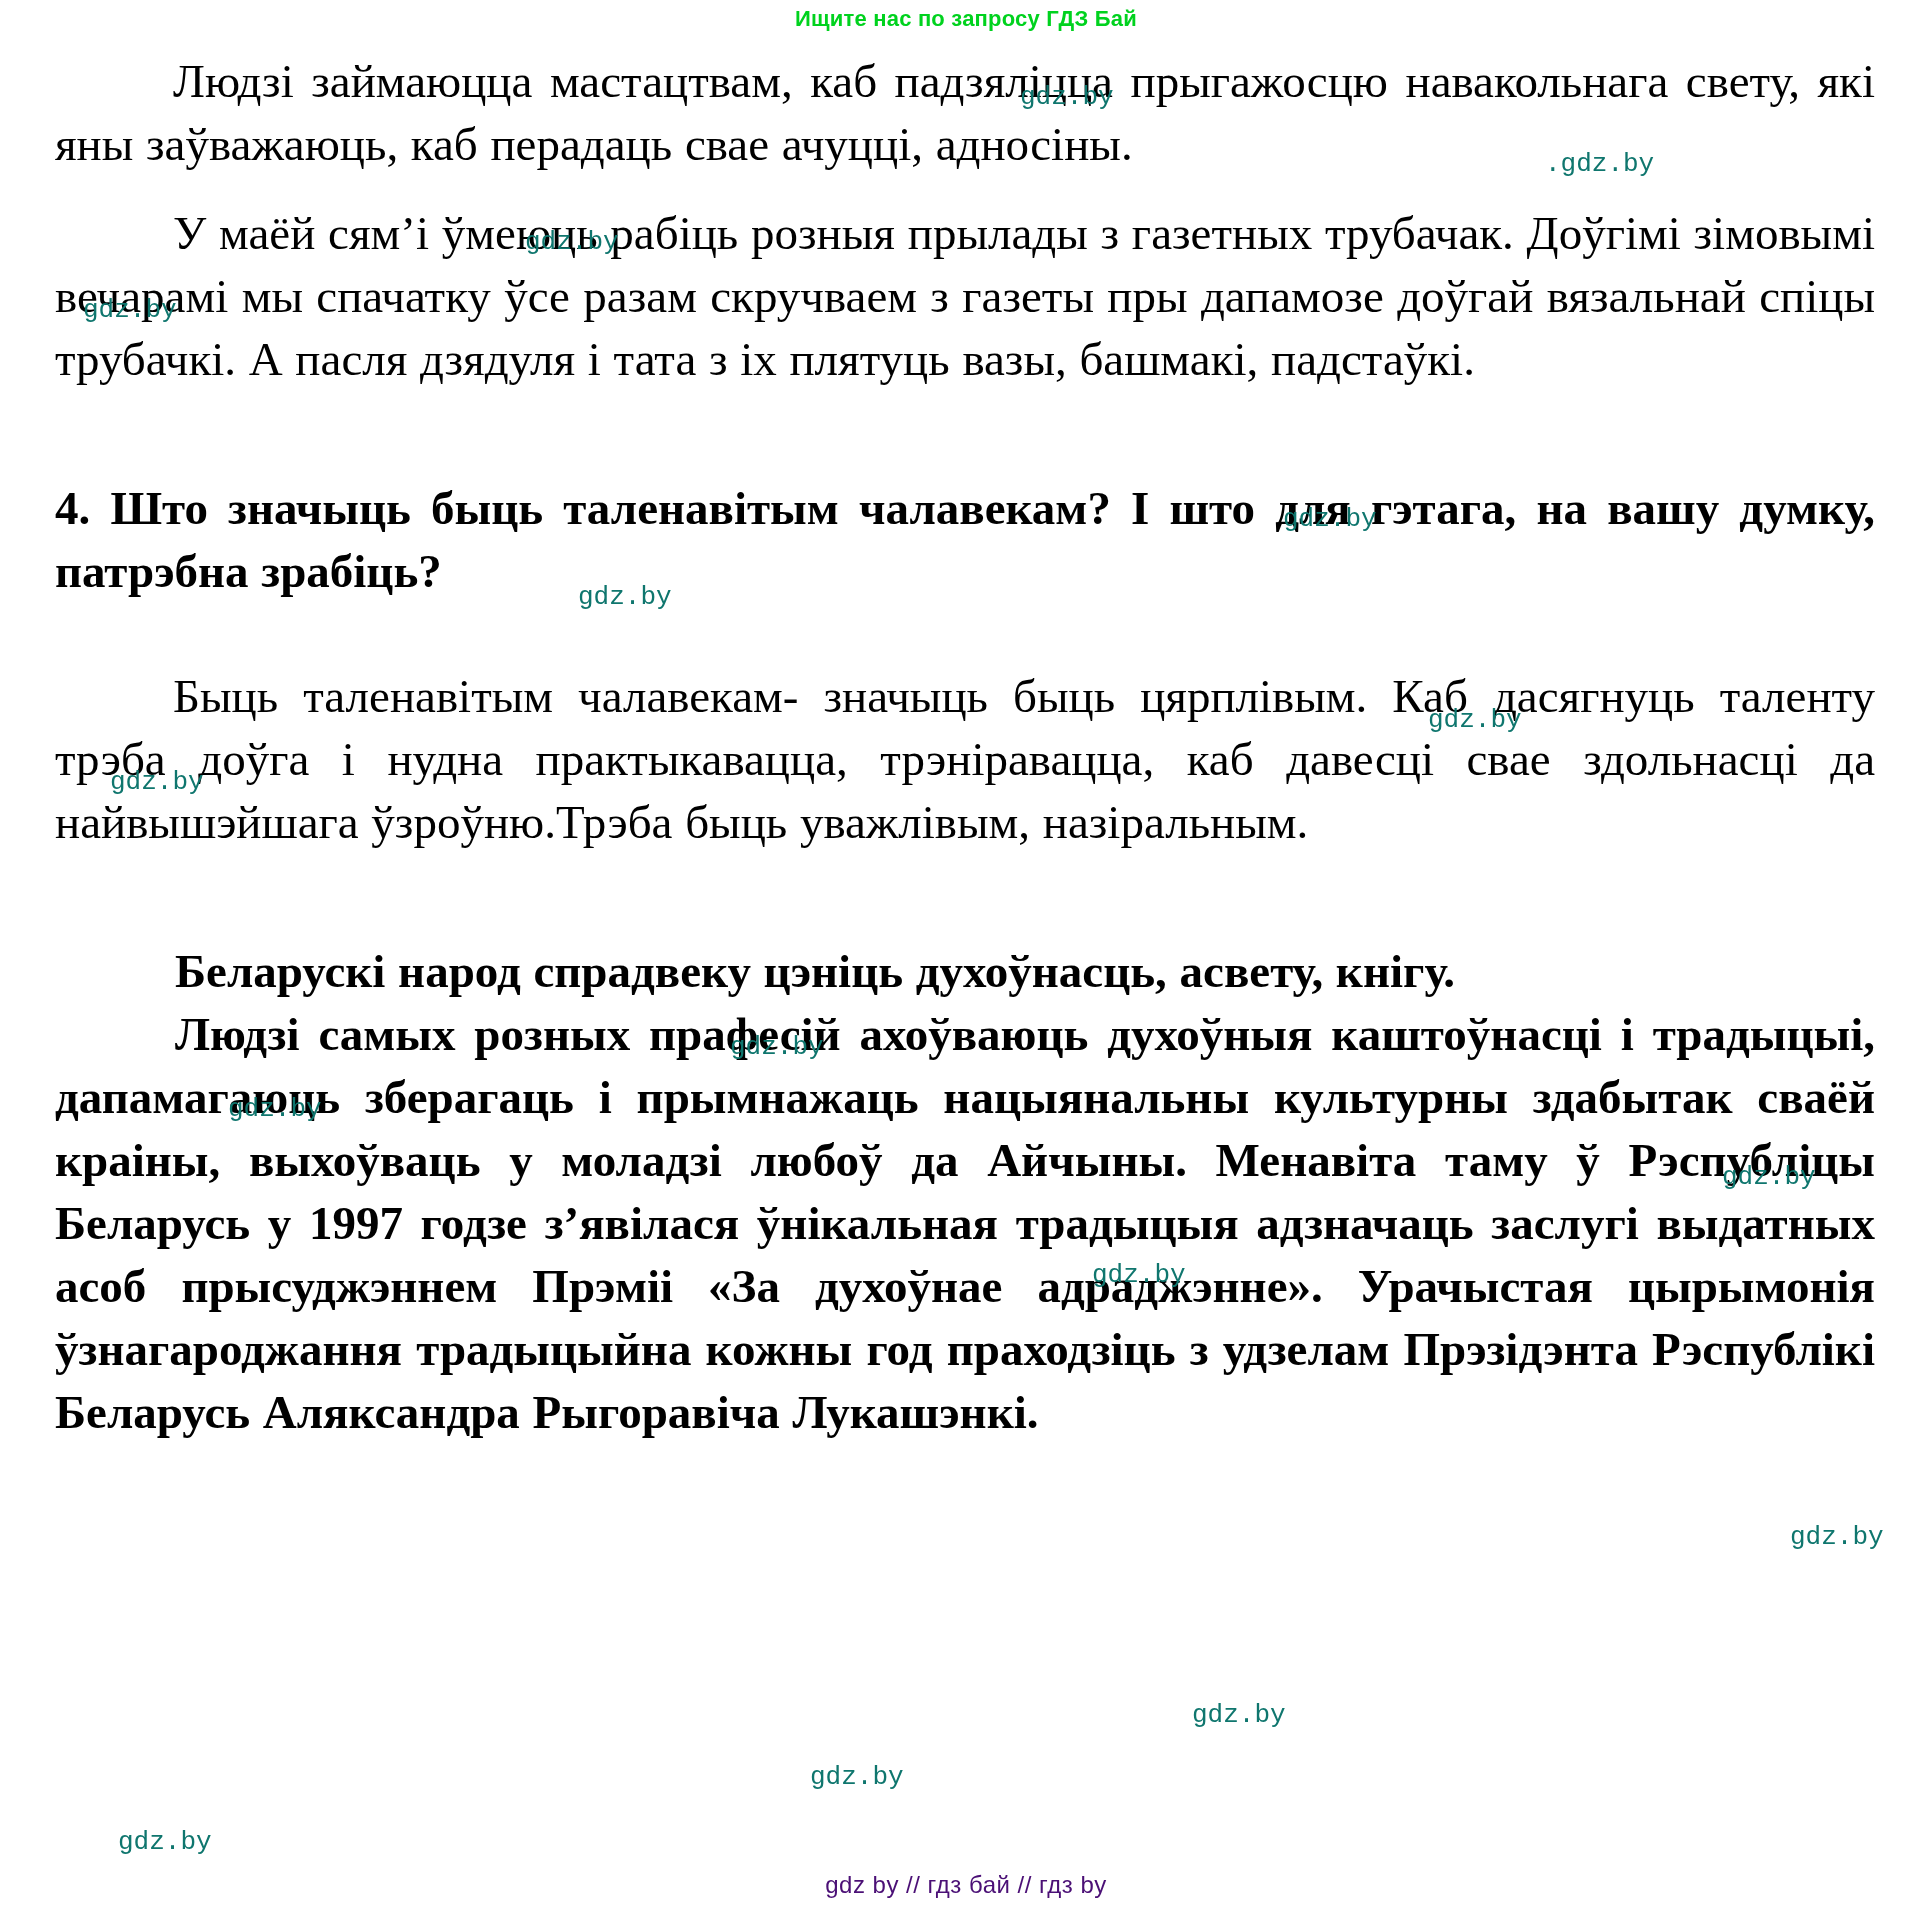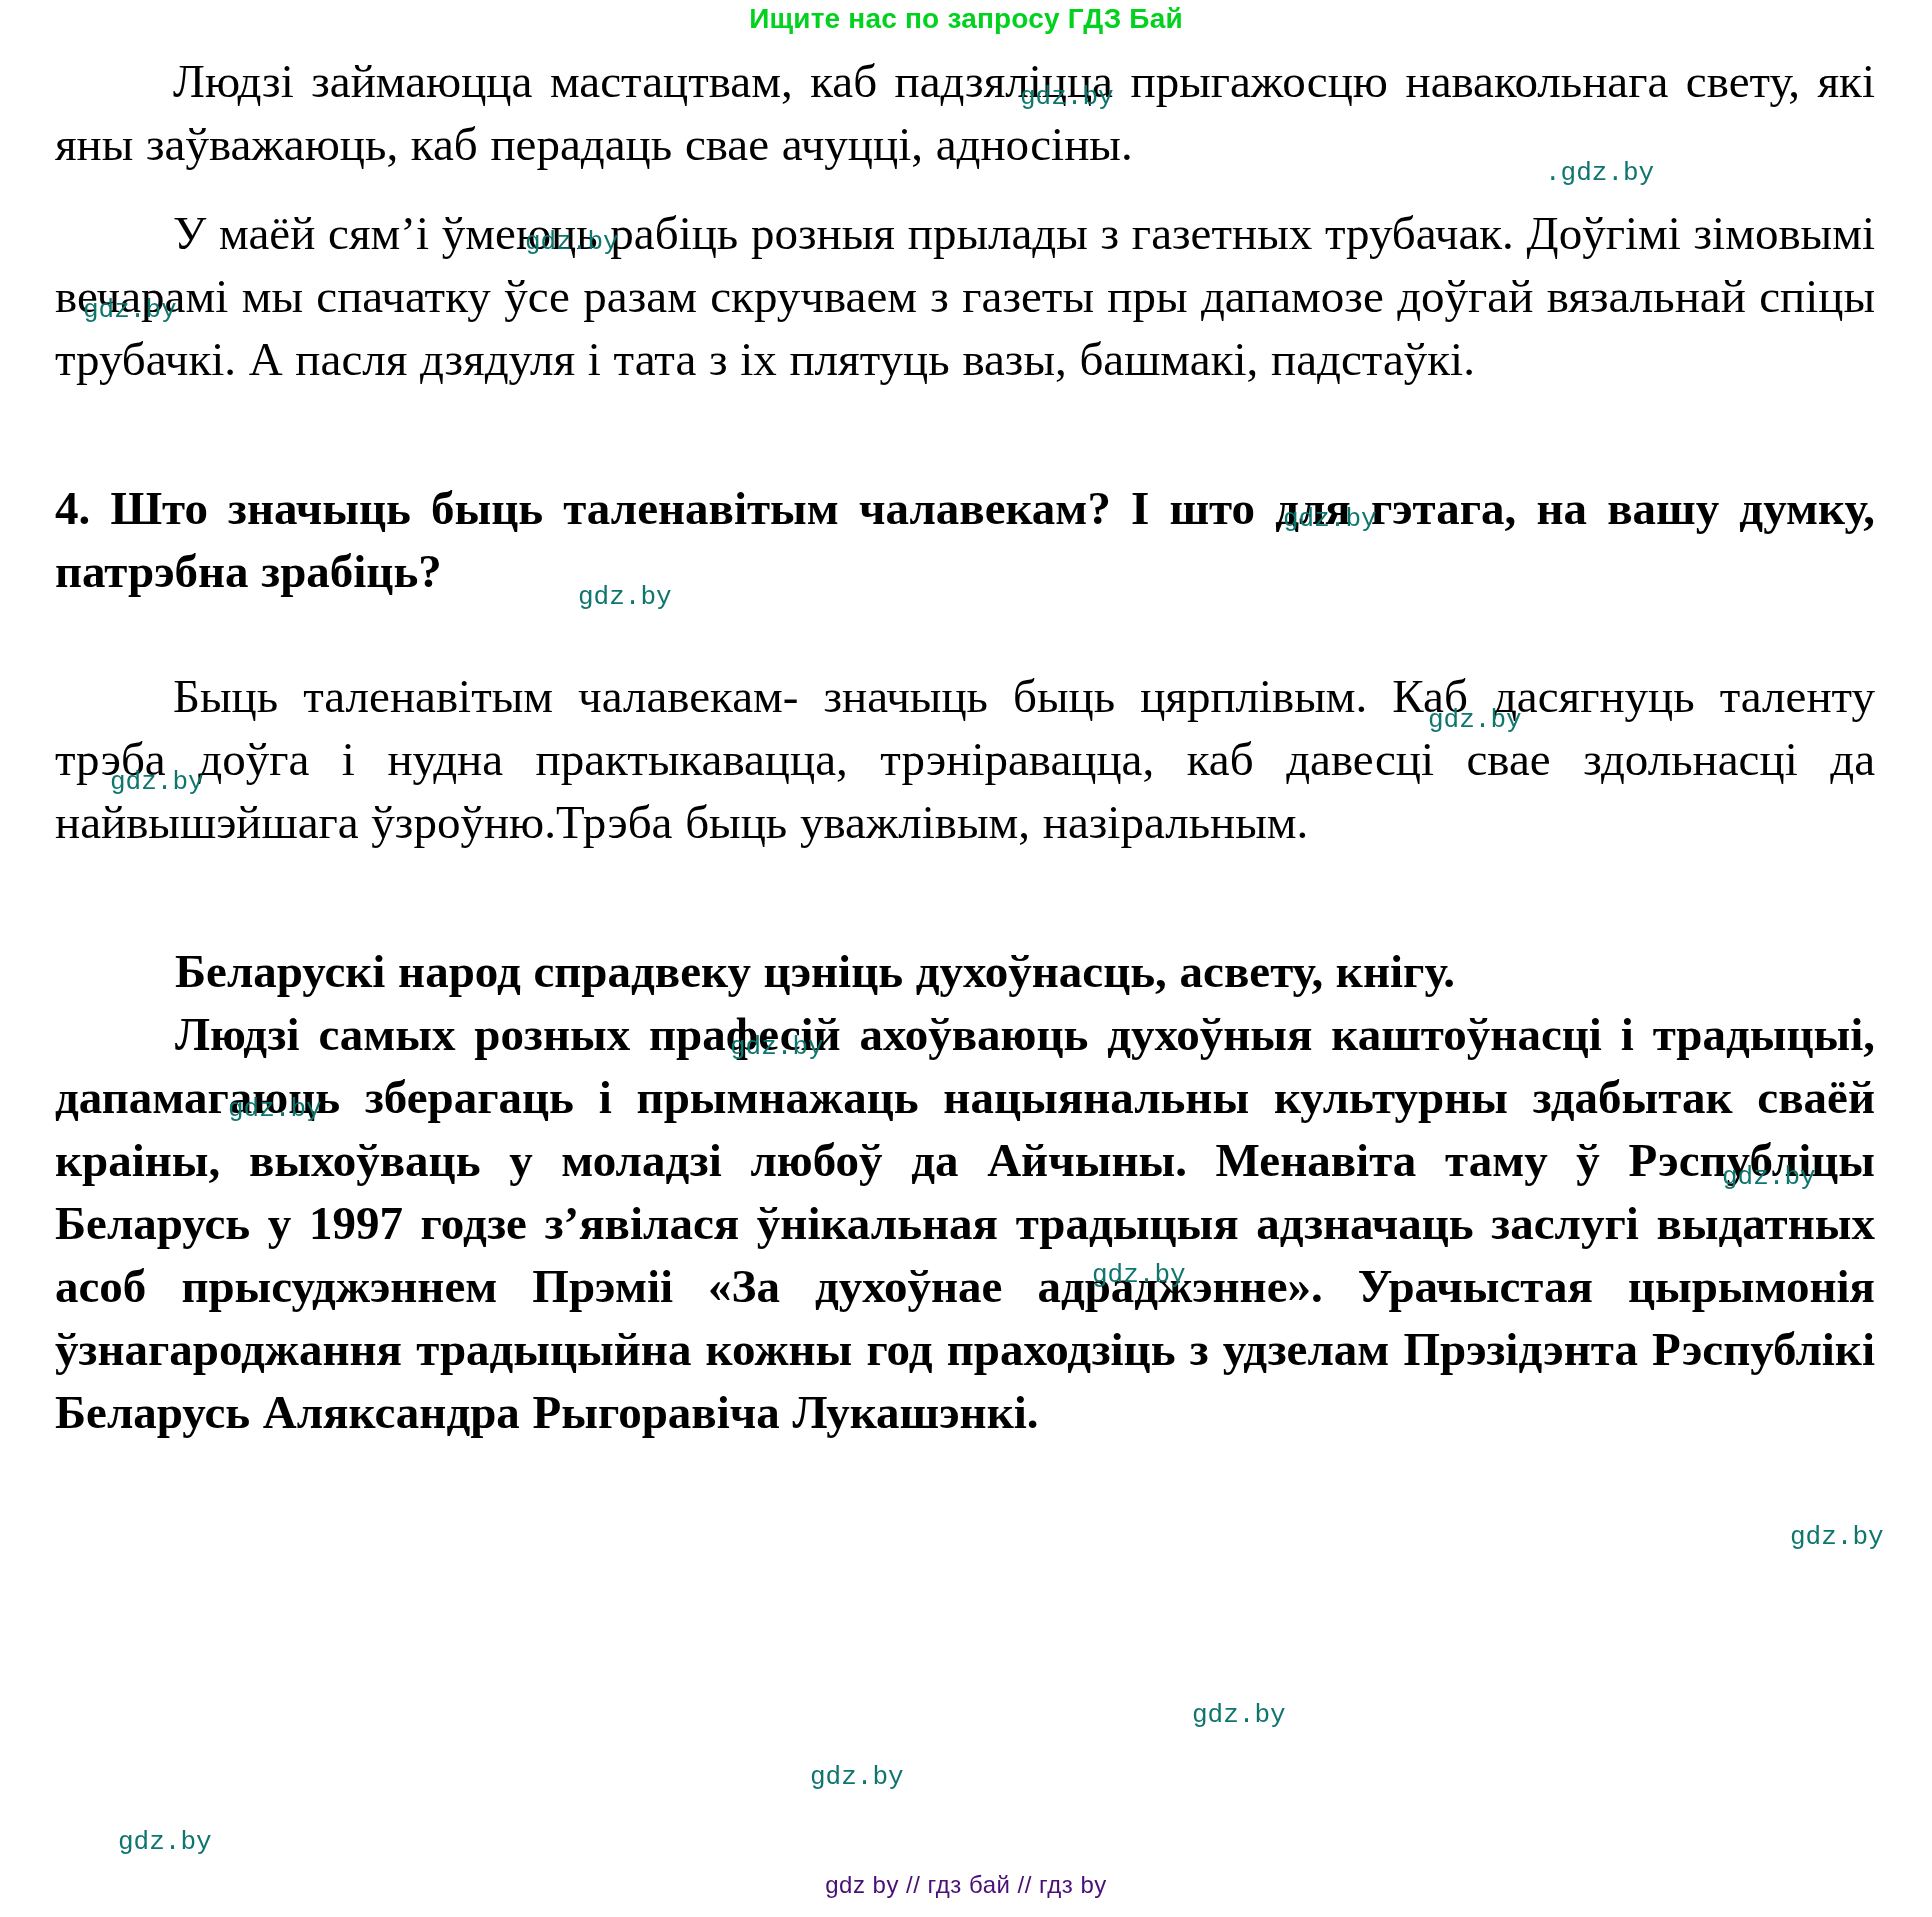--- a/index.html
+++ b/index.html
@@ -22,21 +22,21 @@
     position: absolute;
     top: 0;
     left: 0;
     width: 1932px;
     height: 38px;
     text-align: center;
     line-height: 38px;
   }
   .promo-text {
     font-family: "Liberation Sans", "DejaVu Sans", sans-serif;
-    font-size: 28px;
+    font-size: 22px;
     font-weight: 700;
     color: #00d21e;
     letter-spacing: 0.2px;
     white-space: nowrap;
     margin-top: 48px;
   }
 
   
   .page {
     position: absolute;
@@ -130,21 +130,21 @@
 
     <p class="para bold"><span class="indent-sm"></span><span>Беларускі народ спрадвеку цэніць духоўнасць, асвету, кнігу.</span></p>
 
     <p class="para bold"><span class="indent-sm"></span><span>Людзі самых розных прафесій ахоўваюць духоўныя каштоўнасці і традыцыі, дапамагаюць зберагаць і прымнажаць нацыянальны культурны здабытак сваёй краіны, выхоўваць у моладзі любоў да Айчыны. Менавіта таму ў Рэспубліцы Беларусь у 1997 годзе з’явілася ўнікальная традыцыя адзначаць заслугі выдатных асоб прысуджэннем Прэміі «За духоўнае адраджэнне». Урачыстая цырымонія ўзнагароджання традыцыйна кожны год праходзіць з удзелам Прэзідэнта Рэспублікі Беларусь Аляксандра Рыгоравіча Лукашэнкі.</span></p>
 
   </div>
 </div>
 
 <div id="watermark-layer">
     <span class="wm" style="left: 1020px; top: 50px; font-size: 26px;">gdz.by</span>
-    <span class="wm" style="left: 1545px; top: 126px; font-size: 26px;">.gdz.by</span>
+    <span class="wm" style="left: 1545px; top: 117px; font-size: 26px;">.gdz.by</span>
     <span class="wm" style="left: 525px; top: 195px; font-size: 26px;">gdz.by</span>
     <span class="wm" style="left: 83px; top: 263px; font-size: 26px;">gdz.by</span>
     <span class="wm" style="left: 1283px; top: 472px; font-size: 26px;">gdz.by</span>
     <span class="wm" style="left: 578px; top: 550px; font-size: 26px;">gdz.by</span>
     <span class="wm" style="left: 1428px; top: 673px; font-size: 26px;">gdz.by</span>
     <span class="wm" style="left: 110px; top: 735px; font-size: 26px;">gdz.by</span>
     <span class="wm" style="left: 730px; top: 1000px; font-size: 26px;">gdz.by</span>
     <span class="wm" style="left: 228px; top: 1062px; font-size: 26px;">gdz.by</span>
     <span class="wm" style="left: 1722px; top: 1130px; font-size: 26px;">gdz.by</span>
     <span class="wm" style="left: 1092px; top: 1228px; font-size: 26px;">gdz.by</span>

